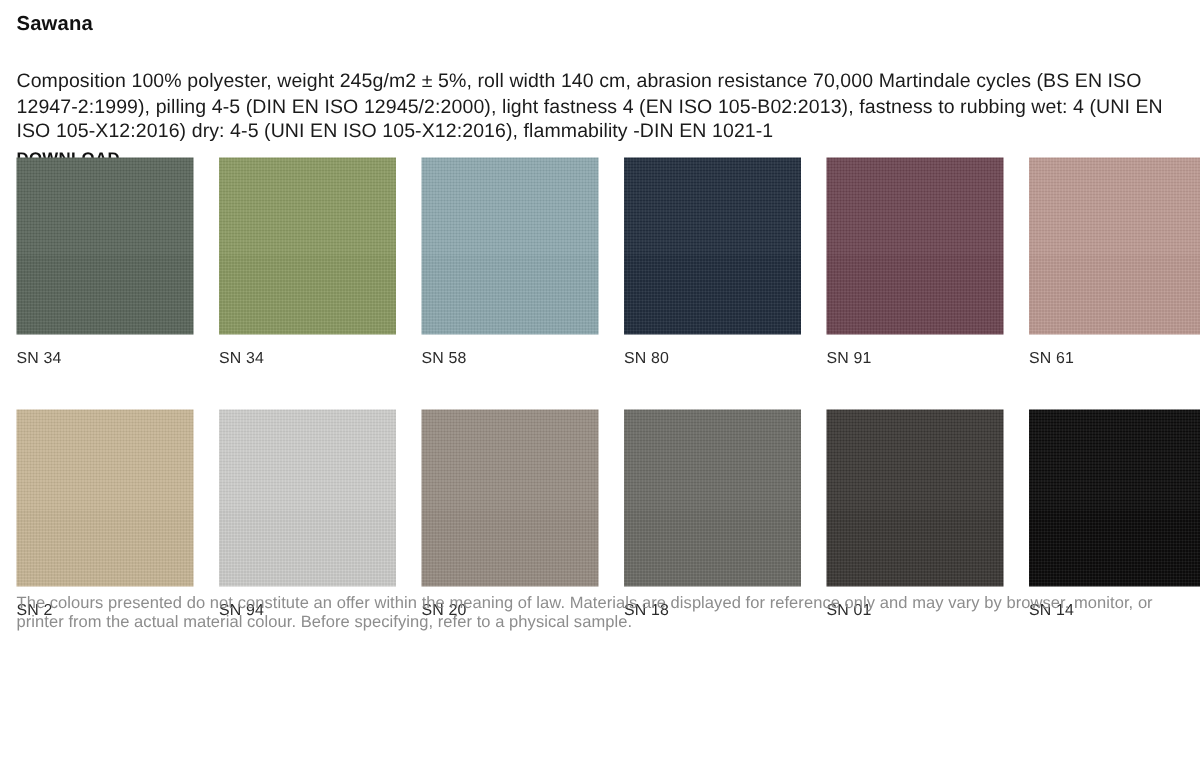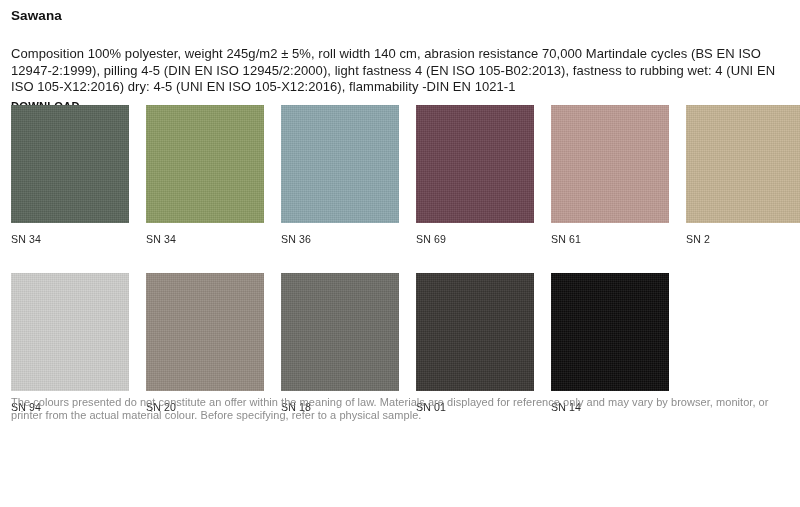--- a/index.html
+++ b/index.html
@@ -132,25 +132,29 @@
       <div class="swatch-cell">
         <span class="swatch-chip" style="background-color: rgb(89, 101, 90);"></span>
         <span class="swatch-label">SN 34</span>
       </div>
       <div class="swatch-cell">
         <span class="swatch-chip" style="background-color: rgb(140, 155, 100);"></span>
         <span class="swatch-label">SN 34</span>
       </div>
       <div class="swatch-cell">
         <span class="swatch-chip" style="background-color: rgb(140, 167, 173);"></span>
-        <span class="swatch-label">SN 36</span>
+        <span class="swatch-label">SN 58</span>
+      </div>
+      <div class="swatch-cell">
+        <span class="swatch-chip" style="background-color: rgb(35, 47, 63);"></span>
+        <span class="swatch-label">SN 80</span>
       </div>
       <div class="swatch-cell">
         <span class="swatch-chip" style="background-color: rgb(107, 68, 80);"></span>
-        <span class="swatch-label">SN 69</span>
+        <span class="swatch-label">SN 91</span>
       </div>
       <div class="swatch-cell">
         <span class="swatch-chip" style="background-color: rgb(189, 155, 147);"></span>
         <span class="swatch-label">SN 61</span>
       </div>
       <div class="swatch-cell">
         <span class="swatch-chip" style="background-color: rgb(197, 180, 148);"></span>
         <span class="swatch-label">SN 2</span>
       </div>
       <div class="swatch-cell">

